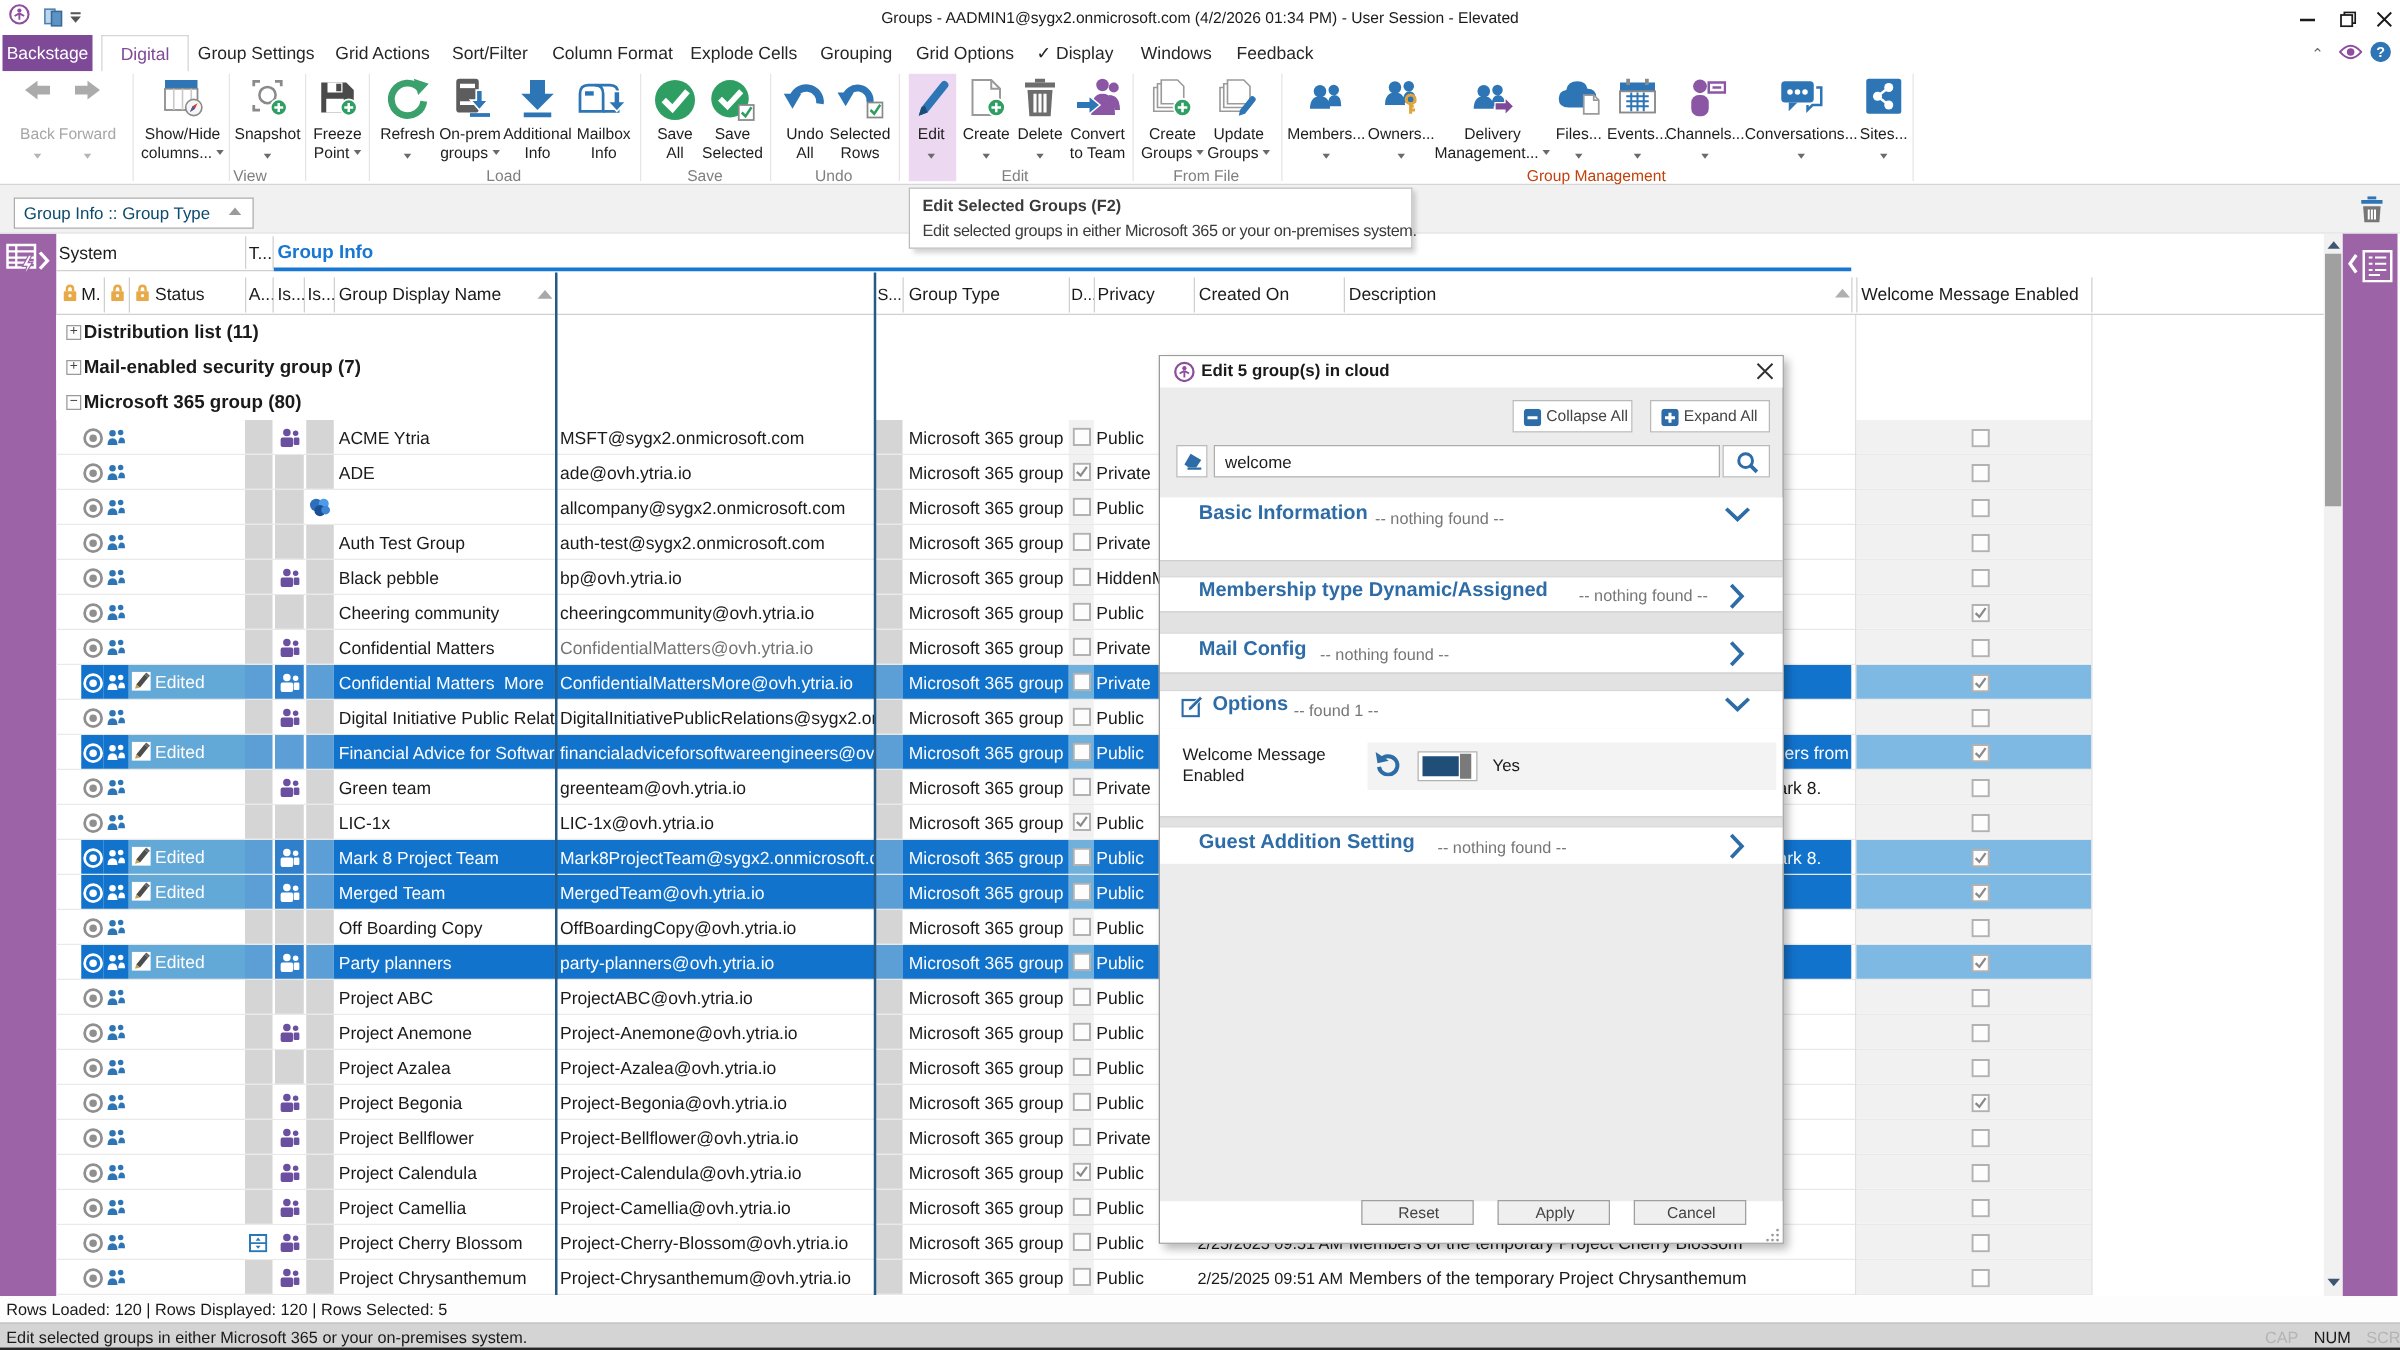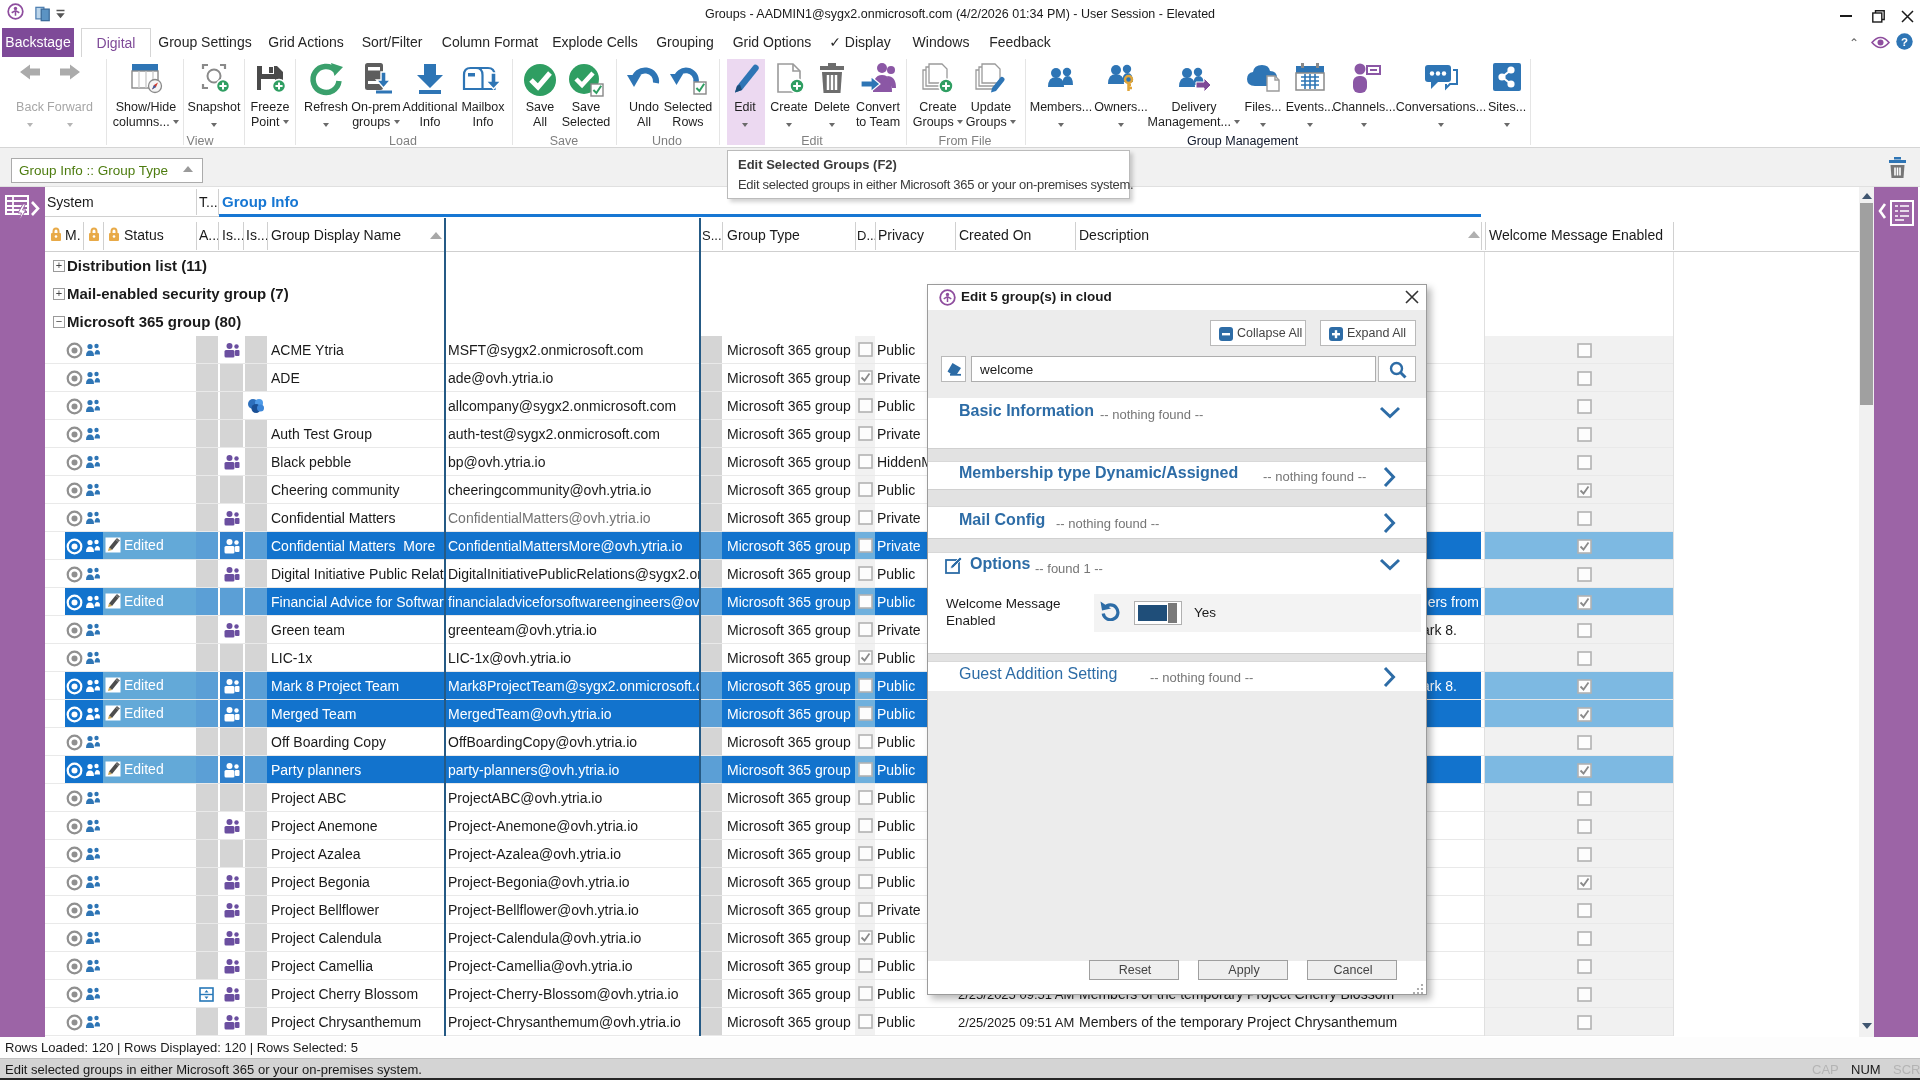--- a/index.html
+++ b/index.html
@@ -13,21 +13,21 @@
 #titletext { left:0; top:7px; width:1920px; text-align:center; font-size:12.5px; color:#1a1a1a; }
 
 
 #tabrow { left:0; top:28px; width:1920px; height:29px; background:#fff; }
 
 
 #ribbon { left:0; top:57px; width:1920px; height:91px; background:#fff; border-bottom:1px solid #d5d5d5; }
 
 
 #strip { left:0; top:148px; width:1920px; height:39px; background:#f1f1f1; border-bottom:1px solid #e0e0e0; }
-#combo { left:11px; top:10px; width:192px; height:25px; background:#fff; border:1px solid #ababab; font-size:13.5px; color:#4d7c0f; line-height:23px; padding-left:7px; }
+#combo { left:11px; top:10px; width:192px; height:25px; background:#fff; border:1px solid #ababab; font-size:13.5px; color:#0c4a6e; line-height:23px; padding-left:7px; }
 
 
 #grid { left:0; top:187px; width:1920px; height:850px; background:#fff; overflow:hidden; }
 
 
 #dialog { left:927px; top:284px; width:500px; height:711px; background:#ececec; border:1px solid #9b9b9b; box-shadow:4px 4px 7px rgba(0,0,0,0.28); }
 
 
 #rowsbar { left:0; top:1037px; width:1920px; height:21px; background:#fdfdfd; font-size:13px; color:#1a1a1a; }
 #statusbar { left:0; top:1058px; width:1920px; height:20px; background:#d4d4d4; font-size:13px; color:#1a1a1a; border-top:1px solid #c0c0c0; }
@@ -96,21 +96,21 @@
       <div style="position: absolute; left: 719px; top: 2px; width: 1px; height: 86px; background: rgb(229, 229, 229);"></div>
       <div style="position: absolute; left: 906px; top: 2px; width: 1px; height: 86px; background: rgb(229, 229, 229);"></div>
       <div style="position: absolute; left: 1025px; top: 2px; width: 1px; height: 86px; background: rgb(229, 229, 229);"></div>
       <div style="position: absolute; left: 1530px; top: 2px; width: 1px; height: 86px; background: rgb(229, 229, 229);"></div>
       <div style="position: absolute; left: 110px; top: 77px; width: 180px; font-size: 12.5px; color: rgb(127, 127, 127); text-align: center;">View</div>
       <div style="position: absolute; left: 313px; top: 77px; width: 180px; font-size: 12.5px; color: rgb(127, 127, 127); text-align: center;">Load</div>
       <div style="position: absolute; left: 474px; top: 77px; width: 180px; font-size: 12.5px; color: rgb(127, 127, 127); text-align: center;">Save</div>
       <div style="position: absolute; left: 577px; top: 77px; width: 180px; font-size: 12.5px; color: rgb(127, 127, 127); text-align: center;">Undo</div>
       <div style="position: absolute; left: 722px; top: 77px; width: 180px; font-size: 12.5px; color: rgb(127, 127, 127); text-align: center;">Edit</div>
       <div style="position: absolute; left: 875px; top: 77px; width: 180px; font-size: 12.5px; color: rgb(127, 127, 127); text-align: center;">From File</div>
-      <div style="position: absolute; left: 1187px; top: 77px; width: 180px; font-size: 12.5px; color: #0f172a; ">Group Management</div>
+      <div style="position: absolute; left: 1187px; top: 77px; width: 180px; font-size: 12.5px; color: #c2410c; text-align: center;">Group Management</div>
       <div style="position: absolute; left: 727px; top: 2px; width: 38px; height: 86px; background: rgb(236, 217, 241);"></div>
       <div style="position: absolute; left: 19px; top: 5px;"><svg width="22" height="20" viewBox="0 0 22 20">
           <path d="M1 10 L11 2.5 V6.5 H21 V13.5 H11 V17.5 Z" fill="#ababab"></path>
         </svg></div>
       <div style="position: absolute; left: -50px; top: 43px; width: 160px; font-size: 12.5px; color: rgb(166, 166, 166); text-align: center;">Back</div>
       <div style="position: absolute; left: 26.5px; top: 66px; width: 0px; height: 0px; border-left: 3.5px solid transparent; border-right: 3.5px solid transparent; border-top: 4px solid rgb(181, 181, 181);"></div>
       <div style="position: absolute; left: 59px; top: 5px;"><svg width="22" height="20" viewBox="0 0 22 20">
           <path d="M21 10 L11 2.5 V6.5 H1 V13.5 H11 V17.5 Z" fill="#ababab"></path>
         </svg></div>
       <div style="position: absolute; left: -10px; top: 43px; width: 160px; font-size: 12.5px; color: rgb(166, 166, 166); text-align: center;">Forward</div>
@@ -1860,21 +1860,21 @@
           <path d="M 4.5 8 A 7.4 7.4 0 1 1 3.2 13.5" stroke="#2d6ca6" stroke-width="3.2" fill="none"></path>
           <path d="M0.5 1.5 L2 10.5 L11 8.5 Z" fill="#2d6ca6"></path>
         </svg></div>
       <div style="position: absolute; left: 206px; top: 316px; width: 48px; height: 24px; background: rgb(255, 255, 255); border: 1px solid rgb(176, 176, 176);">
         <div style="position: absolute; left: 3px; top: 3px; width: 29px; height: 16px; background: rgb(31, 78, 121);"></div>
         <div style="position: absolute; left: 33px; top: 1px; width: 9px; height: 20px; background: rgb(122, 122, 122);"></div>
       </div>
       <div style="position: absolute; left: 266px; top: 320px; font-size: 13.5px; color: rgb(26, 26, 26);">Yes</div>
       <div style="position: absolute; left: 0px; top: 368px; width: 498px; height: 9px; background: rgb(226, 226, 226); border-top: 1px solid rgb(208, 208, 208); border-bottom: 1px solid rgb(216, 216, 216);"></div>
       <div style="position: absolute; left: 0px; top: 377px; width: 498px; height: 29px; background: rgb(255, 255, 255);"></div>
-      <div style="position: absolute; left: 31px; top: 380px; font-size: 16px; font-weight: normal; color: rgb(45, 108, 166);">Guest Addition Setting</div>
+      <div style="position: absolute; left: 31px; top: 380px; font-size: 16px; font-weight: bold; color: rgb(45, 108, 166);">Guest Addition Setting</div>
       <div style="position: absolute; left: 222px; top: 385px; font-size: 13px; color: rgb(118, 118, 118);">-- nothing found --</div>
       <div style="position: absolute; left: 455px; top: 381px;"><svg width="13" height="22" viewBox="0 0 13 22">
           <path d="M2 2 L10.5 11 L2 20" stroke="#2d6ca6" stroke-width="3" fill="none"></path>
         </svg></div>
       <div style="position: absolute; left: 0px; top: 676px; width: 498px; height: 33px; background: rgb(255, 255, 255);"></div>
       <div style="position: absolute; left: 161px; top: 675px; width: 90px; height: 20px; background: rgb(239, 239, 239); border: 1px solid rgb(159, 159, 159);">
         <div style="position: absolute; left: 0px; top: 2px; width: 90px; text-align: center; font-size: 12.5px; color: rgb(68, 68, 68); white-space: nowrap;">Reset</div>
       </div>
       <div style="position: absolute; left: 270px; top: 675px; width: 90px; height: 20px; background: rgb(239, 239, 239); border: 1px solid rgb(159, 159, 159);">
         <div style="position: absolute; left: 0px; top: 2px; width: 90px; text-align: center; font-size: 12.5px; color: rgb(68, 68, 68); white-space: nowrap;">Apply</div>

